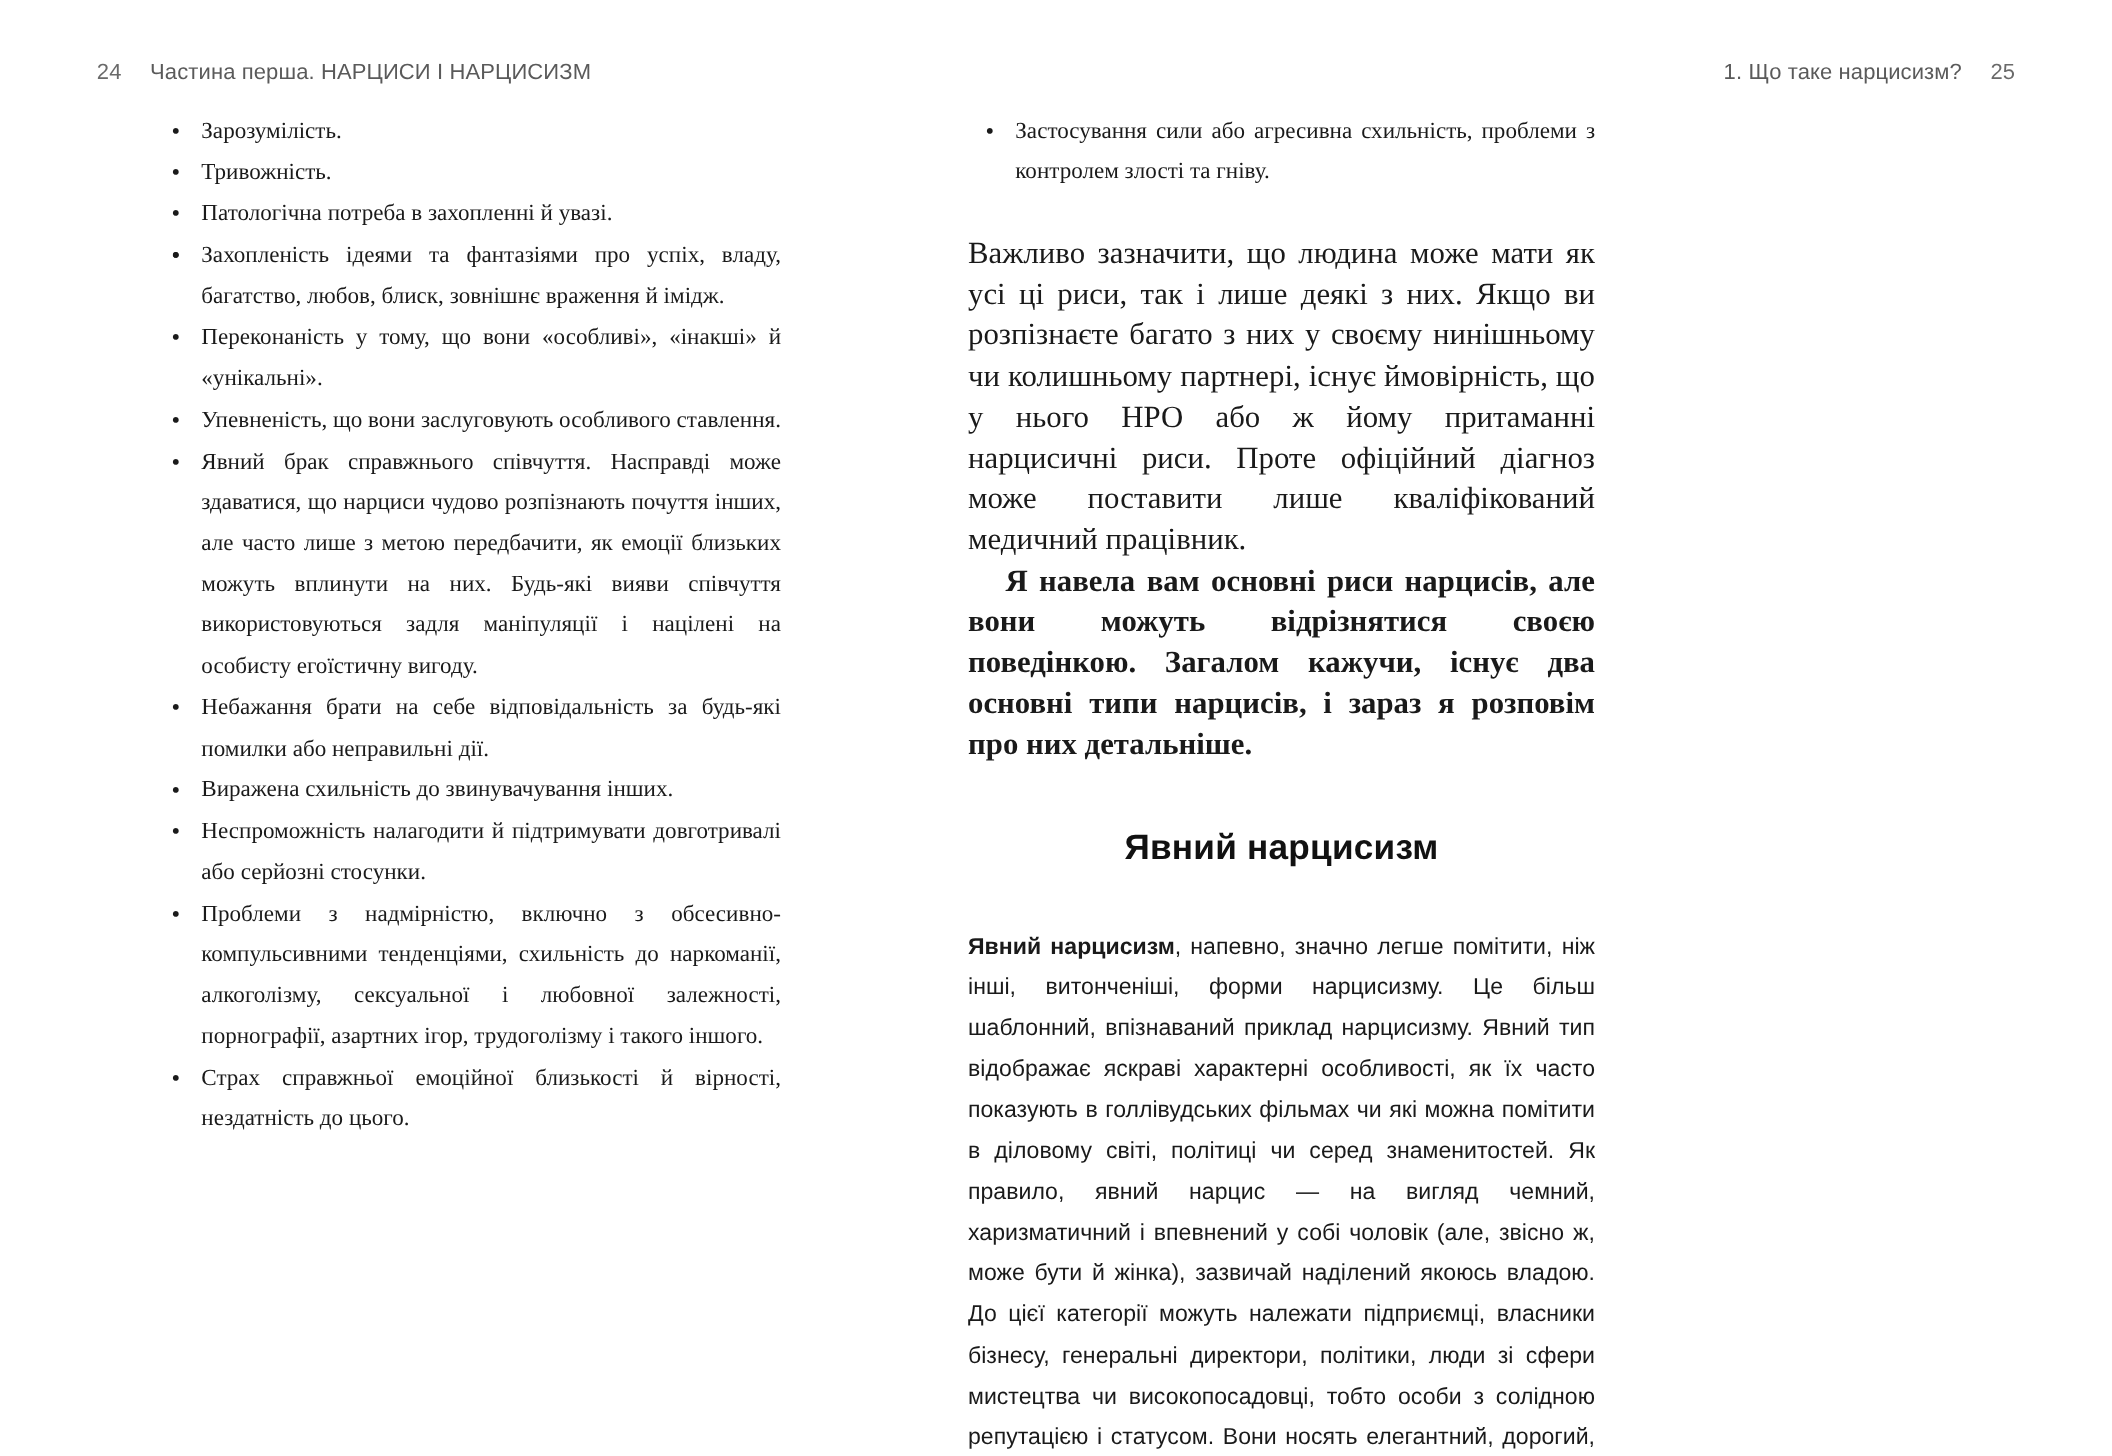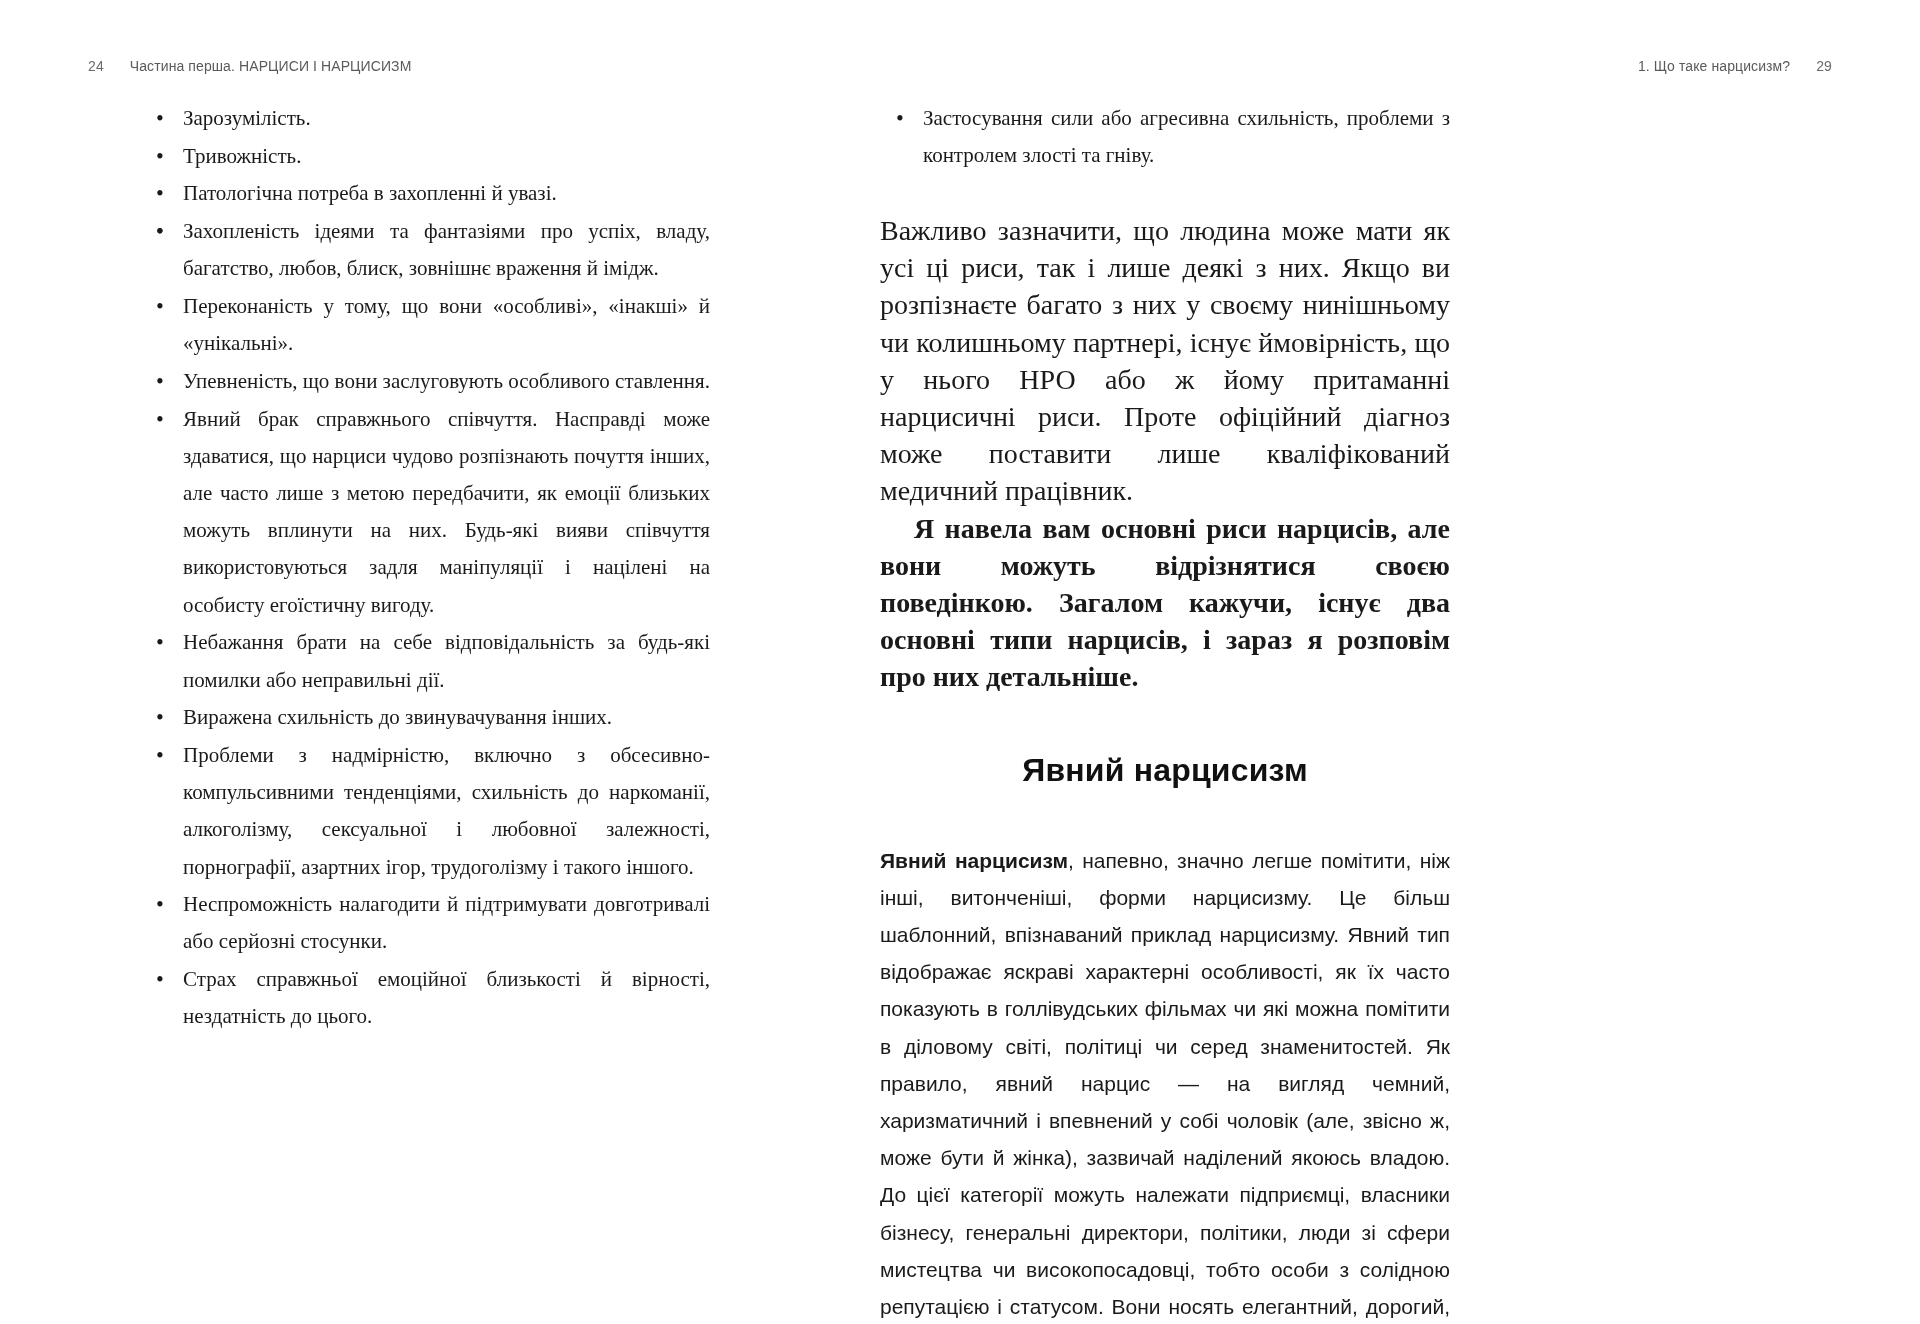--- a/index.html
+++ b/index.html
@@ -16,21 +16,21 @@
     font-family: "Liberation Serif", "DejaVu Serif", serif;
     color: #1a1a1a;
     box-sizing: border-box;
   }
 
   
   .runhead {
     position: absolute;
     top: 55px;
     font-family: "Liberation Sans", "DejaVu Sans", sans-serif;
-    font-size: 14px;
+    font-size: 20px;
     letter-spacing: 0.1px;
     color: #5a5a5a;
     white-space: nowrap;
     line-height: 22px;
   }
   .runhead-left { left: 88px; }
   .runhead-right { right: 88px; text-align: right; }
   .runhead .folio {
     color: #6a6a6a;
   }
@@ -124,39 +124,39 @@
 </head>
 <body>
 
 <div class="page">
 
   <div class="runhead runhead-left">
     <span class="folio">24</span><span>Частина перша. НАРЦИСИ І НАРЦИСИЗМ</span>
   </div>
 
   <div class="runhead runhead-right">
-    <span>1. Що таке нарцисизм?</span><span class="folio">29</span>
+    <span>1. Що таке нарцисизм?</span><span class="folio">25</span>
   </div>
 
   <div class="columns">
 
     <div class="col col-left">
       <ul class="bullets">
         <li><span class="dot"></span><span>Зарозумілість.</span></li>
         <li><span class="dot"></span><span>Тривожність.</span></li>
         <li><span class="dot"></span><span>Патологічна потреба в захопленні й увазі.</span></li>
         <li><span class="dot"></span></li>
         <li><span class="dot"></span><span>Захопленість ідеями та фантазіями про успіх, владу, багатство, любов, блиск, зовнішнє враження й імідж.</span></li>
         <li><span class="dot"></span><span>Переконаність у тому, що вони «особливі», «інакші» й «унікальні».</span></li>
         <li><span class="dot"></span><span>Упевненість, що вони заслуговують особливого ставлення.</span></li>
         <li><span class="dot"></span><span>Явний брак справжнього співчуття. Насправді може здаватися, що нарциси чудово розпізнають почуття інших, але часто лише з метою передбачити, як емоції близьких можуть вплинути на них. Будь-які вияви співчуття використовуються задля маніпуляції і націлені на особисту егоїстичну вигоду.</span></li>
         <li><span class="dot"></span><span>Небажання брати на себе відповідальність за будь-які помилки або неправильні дії.</span></li>
         <li><span class="dot"></span><span>Виражена схильність до звинувачування інших.</span></li>
+        <li><span class="dot"></span><span>Неспроможність налагодити й підтримувати довготривалі або серйозні стосунки.</span></li>
         <li><span class="dot"></span><span>Проблеми з надмірністю, включно з обсесивно-компульсивними тенденціями, схильність до наркоманії, алкоголізму, сексуальної і любовної залежності, порнографії, азартних ігор, трудоголізму і такого іншого.</span></li>
-        <li><span class="dot"></span><span>Неспроможність налагодити й підтримувати довготривалі або серйозні стосунки.</span></li>
         <li><span class="dot"></span><span>Страх справжньої емоційної близькості й вірності, нездатність до цього.</span></li>
       </ul>
     </div>
 
     <div class="col col-right">
 
       <ul class="bullets">
         <li><span class="dot"></span><span>Застосування сили або агресивна схильність, проблеми з контролем злості та гніву.</span></li>
       </ul>
 

